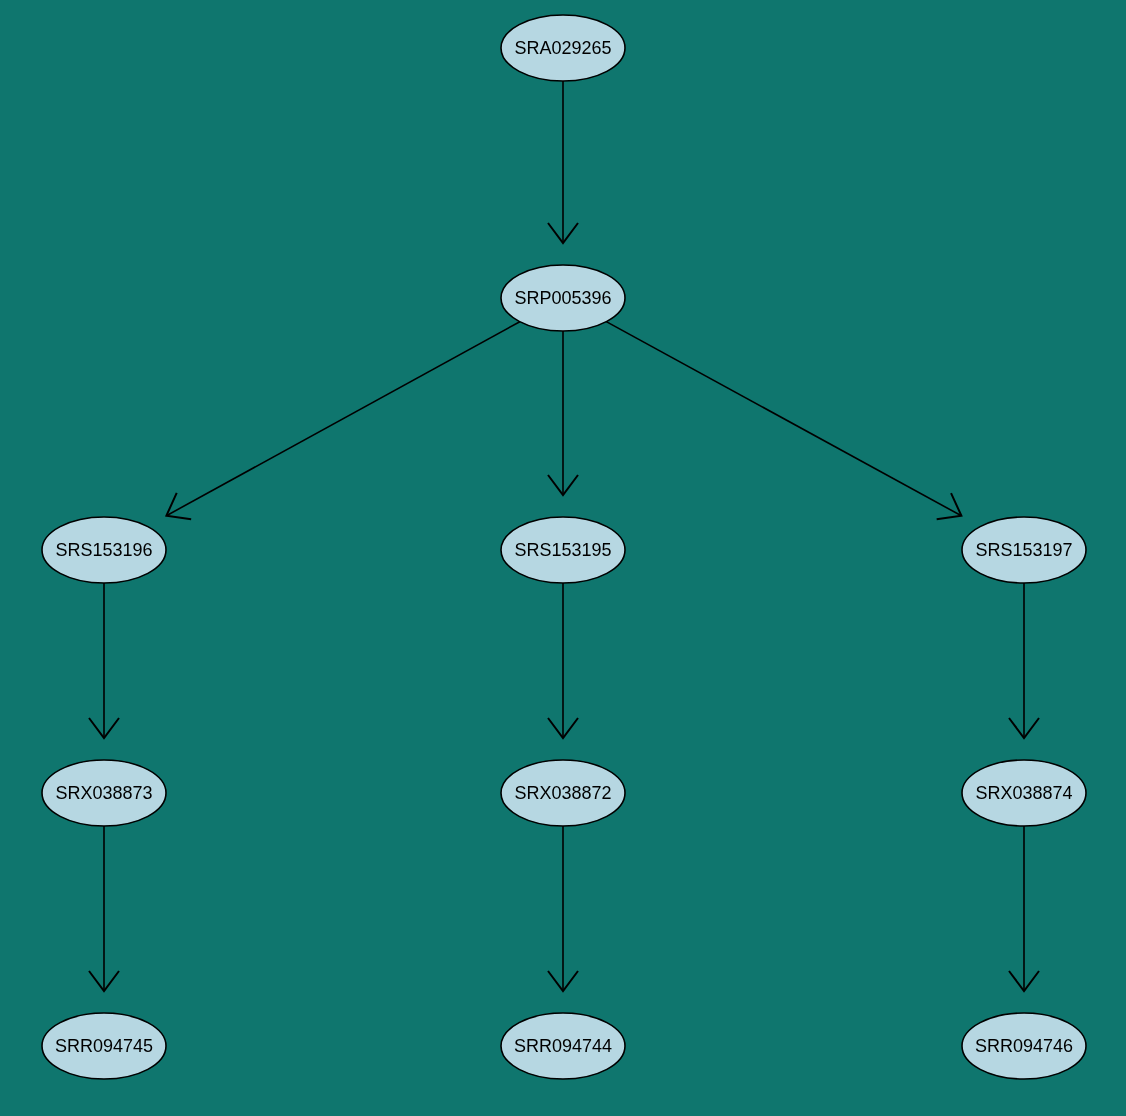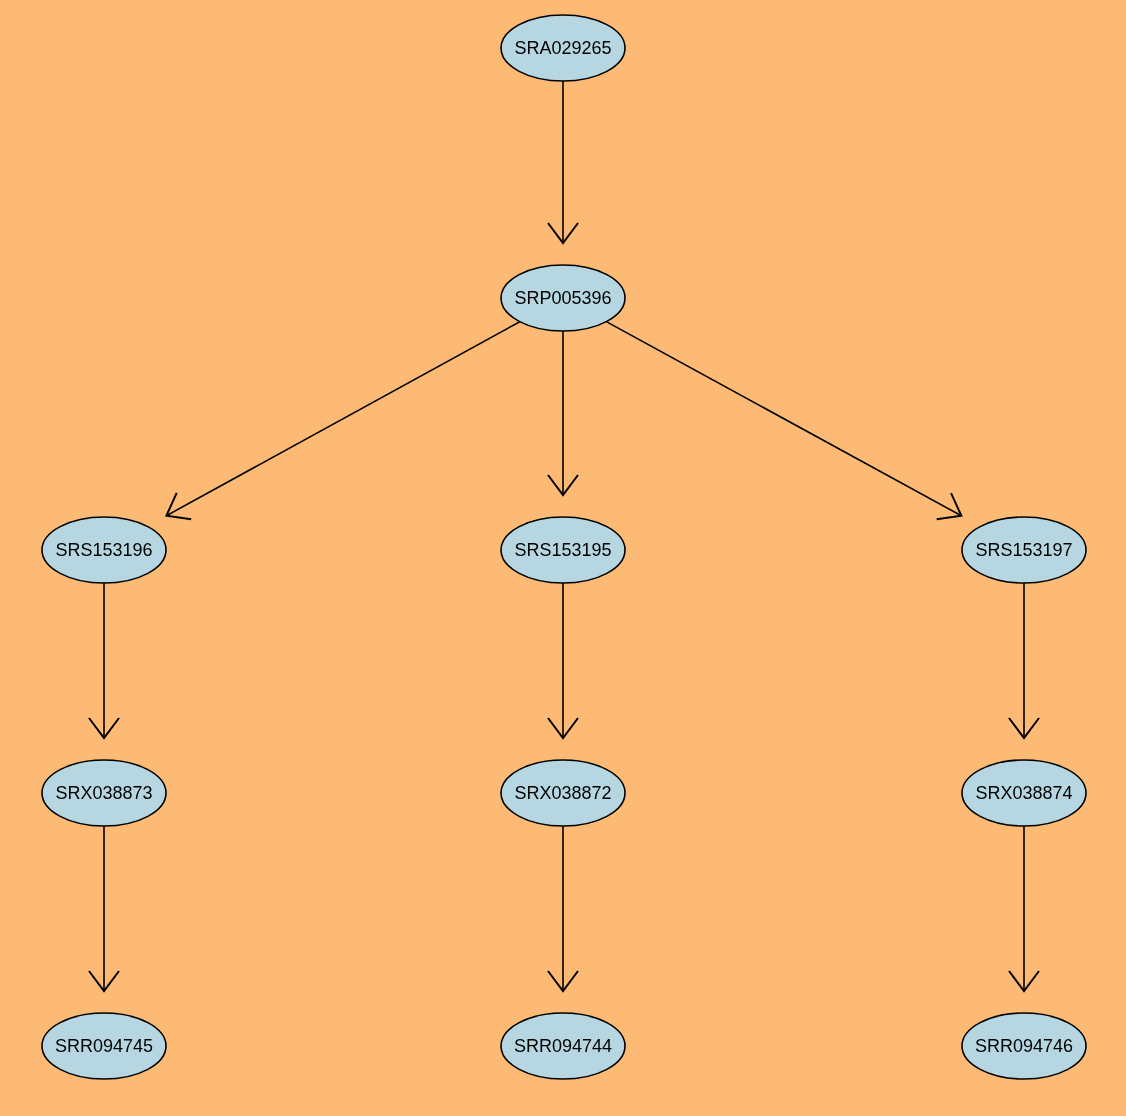--- a/index.html
+++ b/index.html
@@ -4,21 +4,21 @@
 <style>
   html, body {
     margin: 0;
     padding: 0;
     background: #ffffff;
   }
   .figure {
     position: relative;
     width: 1126px;
     height: 1116px;
-    background: #fdba74;
+    background: #0f766e;
     font-family: "Liberation Sans", sans-serif;
   }
   svg text {
     font-family: "Liberation Sans", sans-serif;
     font-size: 18px;
     fill: #000000;
   }
 </style>
 </head>
 <body>

